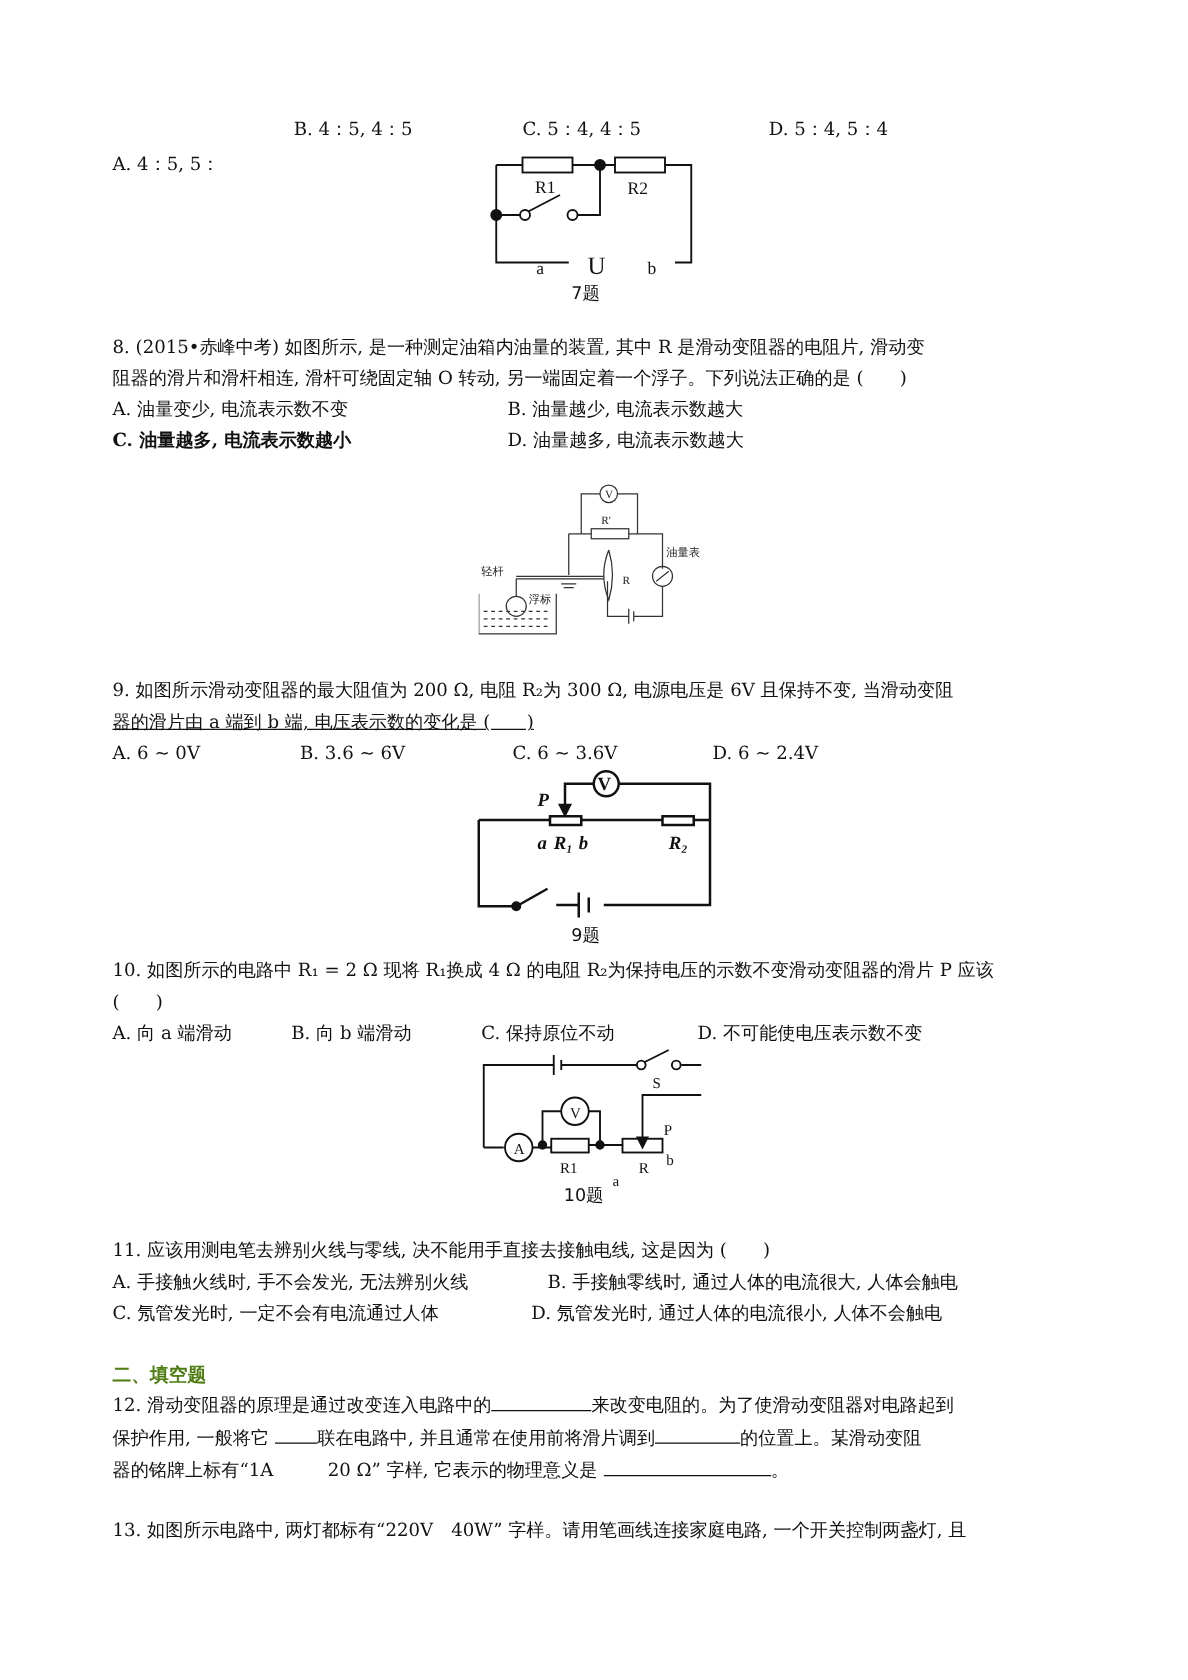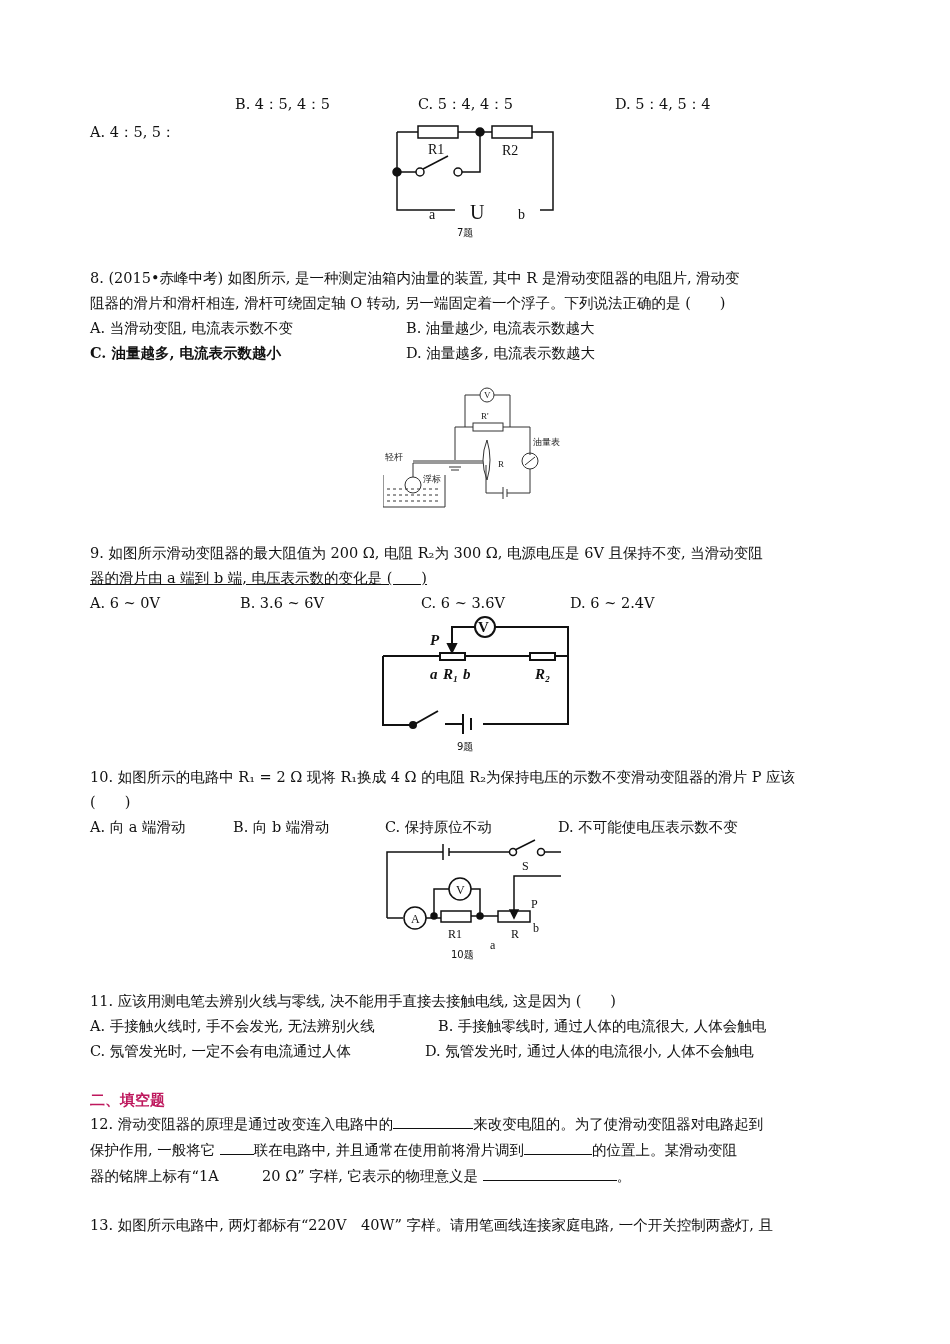--- a/index.html
+++ b/index.html
@@ -1,22 +1,22 @@
 <!DOCTYPE html>
 <html><head>
 <meta charset="utf-8">
 <style>
   html, body { margin: 0; padding: 0; background: #ffffff; }
   body { width: 950px; height: 1344px; position: relative; overflow: hidden;
          font-family: "DejaVu Serif", "Liberation Serif", serif; color: #111; font-size: 14.5px; }
   .line { position: absolute; left: 90px; white-space: nowrap; line-height: 20px; }
   .opt { position: absolute; white-space: nowrap; line-height: 20px; }
   .fig { position: absolute; }
-  .caption { font-family: "DejaVu Sans", sans-serif; font-size: 10px; }
-  .heading { color: #be185d; font-weight: bold; font-size: 15px; }
+  .caption { font-family: "DejaVu Sans", sans-serif; font-size: 14px; }
+  .heading { color: #4d7c0f; font-weight: bold; font-size: 15px; }
   .blank { display: inline-block; border-bottom: 1px solid #111; height: 14px; vertical-align: baseline; }
   svg text { font-family: "Liberation Serif", serif; }
 </style>
 </head>
 <body>
 
 <div class="opt" style="left:90px;top:94px;margin-top:28px;">A. 4：5, 5：</div>
 <div class="opt" style="left:235px;top:94px;">B. 4：5, 4：5</div>
 <div class="opt" style="left:418px;top:94px;">C. 5：4, 4：5</div>
 <div class="opt" style="left:615px;top:94px;">D. 5：4, 5：4</div>
@@ -39,21 +39,21 @@
       <text x="44" y="101">a</text>
       <text x="85" y="101" font-size="20">U</text>
       <text x="133" y="101">b</text>
     </g>
   </svg>
   <div class="caption" style="position:absolute;left:72px;top:108px;">7题</div>
 </div>
 
 <div class="line" style="top:268px;">8. (2015•赤峰中考) 如图所示, 是一种测定油箱内油量的装置, 其中 R 是滑动变阻器的电阻片, 滑动变</div>
 <div class="line" style="top:293px;">阻器的滑片和滑杆相连, 滑杆可绕固定轴 O 转动, 另一端固定着一个浮子。下列说法正确的是 (　　)</div>
-<div class="opt" style="left:90px;top:318px;">A. 当滑动变阻, 电流表示数不变</div>
+<div class="opt" style="left:90px;top:318px;">A. 油量变少, 电流表示数不变</div>
 <div class="opt" style="left:406px;top:318px;">B. 油量越少, 电流表示数越大</div>
 <div class="opt" style="left:90px;top:343px;font-weight:bold;">C. 油量越多, 电流表示数越小</div>
 <div class="opt" style="left:406px;top:343px;">D. 油量越多, 电流表示数越大</div>
 
 <div class="fig" style="left:383px;top:385px;width:200px;height:125px;">
   <svg width="200" height="125" viewBox="0 0 200 125" fill="none" stroke="#333" stroke-width="1">
     <circle cx="104" cy="10" r="7"></circle>
     <path d="M97,10 H82 V42 M111,10 H127 V42"></path>
     <path d="M72,42 H90 M120,42 H147 V70"></path>
     <rect x="90" y="38" width="30" height="8"></rect>
@@ -76,21 +76,21 @@
       <text x="40" y="97">浮标</text>
       <text x="115" y="82">R</text>
     </g>
   </svg>
 </div>
 
 <div class="line" style="top:543px;">9. 如图所示滑动变阻器的最大阻值为 200 Ω, 电阻 R₂为 300 Ω, 电源电压是 6V 且保持不变, 当滑动变阻</div>
 <div class="line" style="top:568px;text-decoration:underline;">器的滑片由 a 端到 b 端, 电压表示数的变化是 (　　)</div>
 <div class="opt" style="left:90px;top:593px;">A. 6 ~ 0V</div>
 <div class="opt" style="left:240px;top:593px;">B. 3.6 ~ 6V</div>
-<div class="opt" style="left:410px;top:593px;margin-left:11px;">C. 6 ~ 3.6V</div>
+<div class="opt" style="left:410px;top:593px;">C. 6 ~ 3.6V</div>
 <div class="opt" style="left:570px;top:593px;">D. 6 ~ 2.4V</div>
 
 <div class="fig" style="left:375px;top:612px;width:200px;height:148px;">
   <svg width="200" height="148" viewBox="0 0 200 148" fill="none" stroke="#111" stroke-width="2">
     <circle cx="110" cy="15" r="10"></circle>
     <path d="M100,15 H77 V36 M120,15 H193 V112 H108"></path>
     <path d="M73,32 L77,40 L81,32 Z" fill="#111"></path>
     <rect x="65" y="41" width="25" height="7"></rect>
     <rect x="155" y="41" width="25" height="7"></rect>
     <path d="M8,44 H65 M90,44 H155 M180,44 H193 M8,44 V113 H36"></path>

